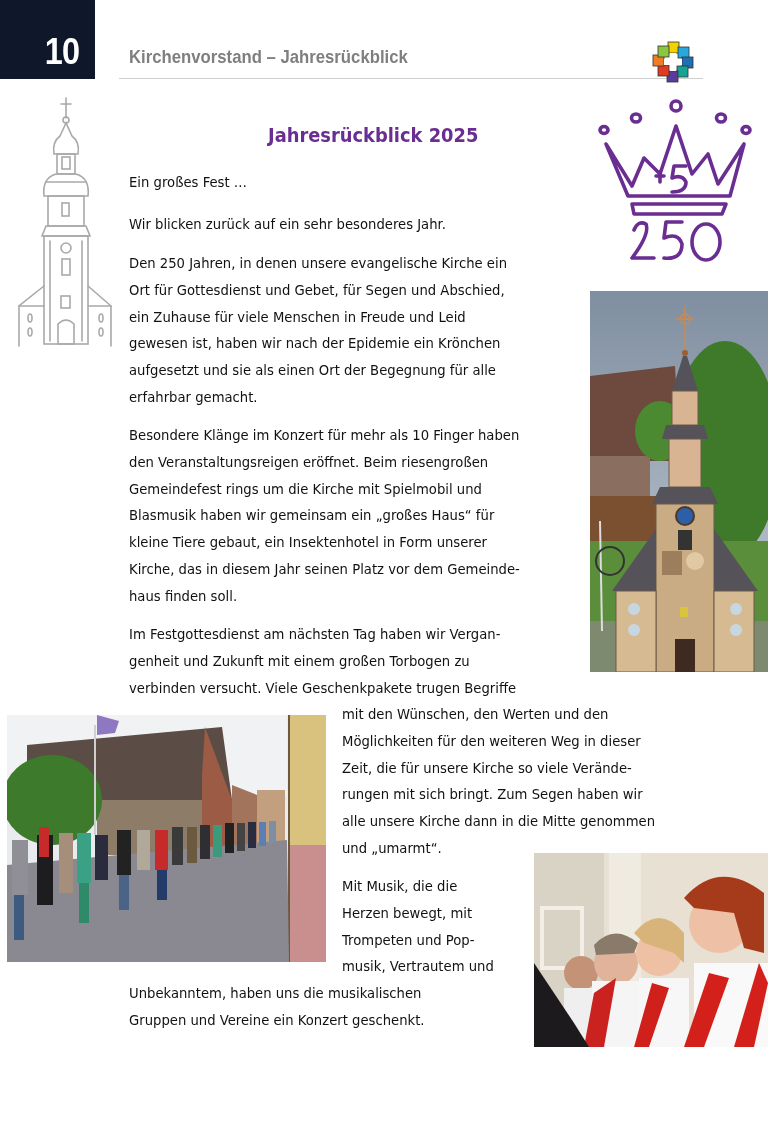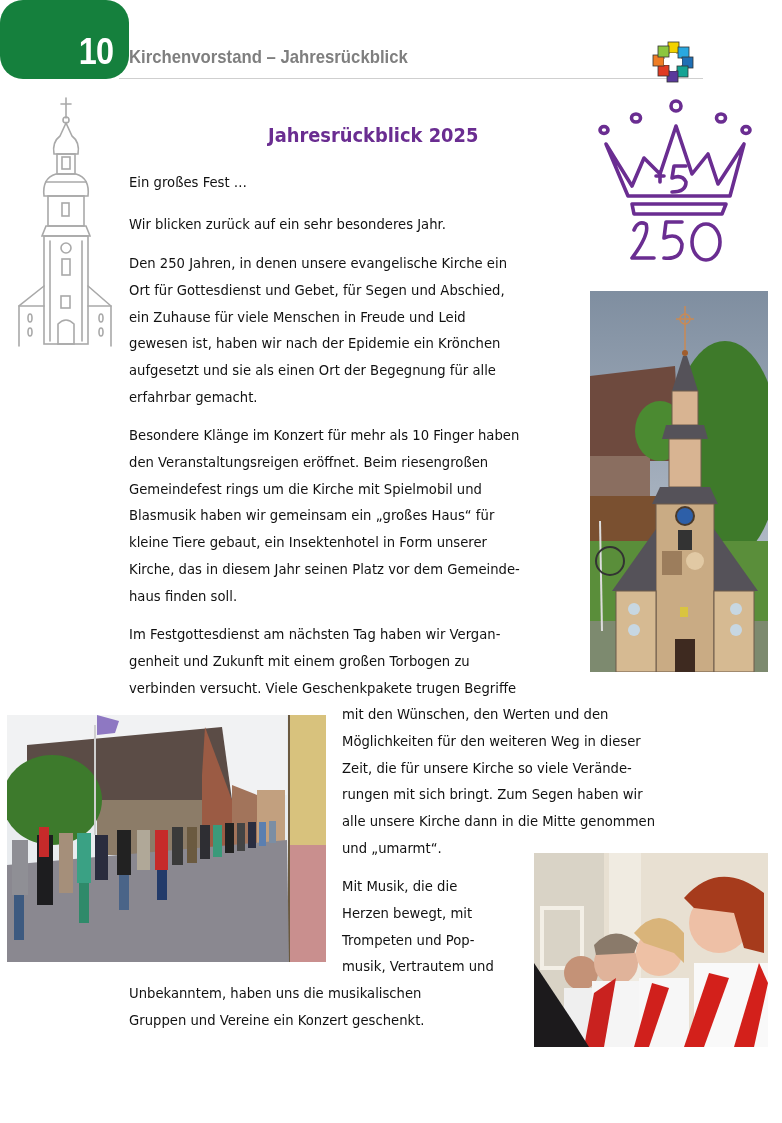--- a/index.html
+++ b/index.html
@@ -1,18 +1,18 @@
 <!DOCTYPE html>
 <html><head>
 <meta charset="utf-8">
 <style>
   html, body { margin:0; padding:0; background:#ffffff; }
   body { width:782px; height:1123px; position:relative; overflow:hidden;
          font-family:"Liberation Sans", sans-serif; color:#111; }
-  .page-num-box { position:absolute; left:0; top:0; width:129px; height:79px; background:#15803d;border-radius:23px; }
+  .page-num-box { position:absolute; left:0; top:0; width:95px; height:79px; background:#0f172a; }
   .page-num { position:absolute; right:16px; bottom:6px; font-family:"Liberation Sans", sans-serif;
               font-weight:bold; font-size:36px; color:#ffffff; letter-spacing:-1px; transform:scaleX(0.9); transform-origin:right bottom; }
   .header-title { position:absolute; left:129px; top:46px; font-family:"Liberation Sans", sans-serif;
                   font-weight:bold; font-size:19px; color:#7f7f7f; transform:scaleX(0.88); transform-origin:left top; white-space:nowrap; }
   .header-rule { position:absolute; left:119px; top:78px; width:584px; height:1px; background:#cfcfcf; }
   .logo { position:absolute; left:652px; top:41px; width:42px; height:42px; }
 
   .tower { position:absolute; left:14px; top:96px; width:100px; height:252px; }
   .crown { position:absolute; left:594px; top:96px; width:160px; height:170px; }
 

